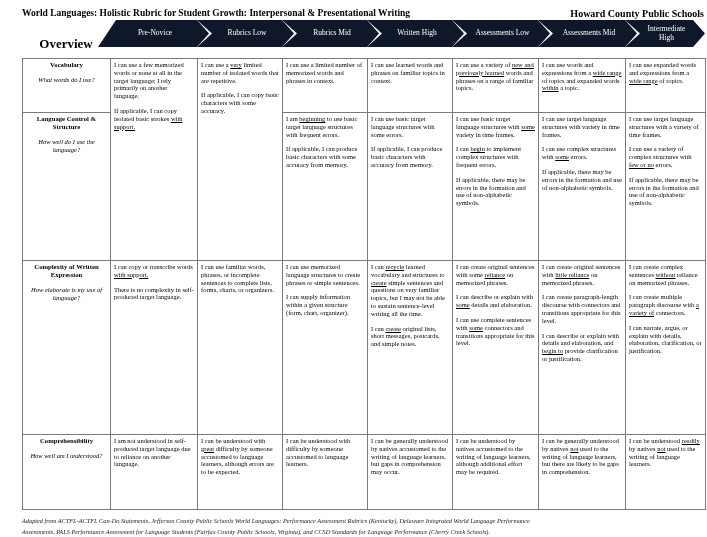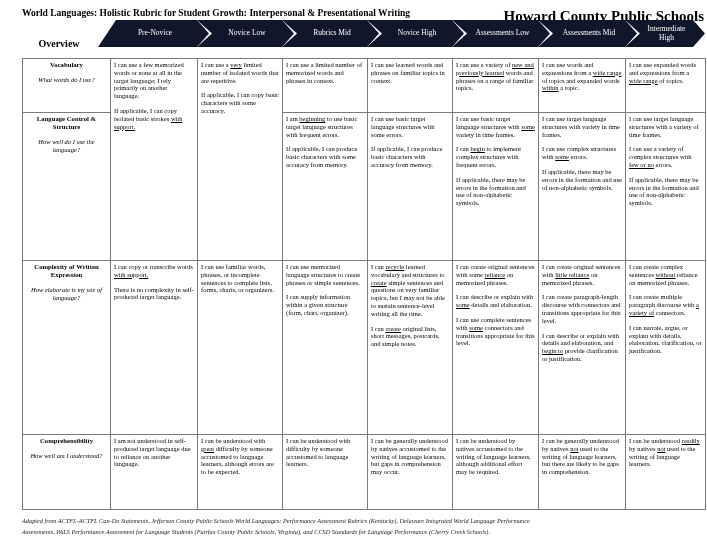--- a/index.html
+++ b/index.html
@@ -1,26 +1,26 @@
 <!DOCTYPE html>
 <html><head>
 <meta charset="utf-8">
 <style>
   html,body{margin:0;padding:0;background:#fff;}
   #page{
     position:relative;width:707px;height:537px;background:#fff;overflow:hidden;
     font-family:Liberation Serif, serif;color:#000;
   }
   .title-left{position:absolute;left:22px;top:8px;font-size:9.5px;font-weight:bold;white-space:nowrap;}
-  .title-right{position:absolute;right:3px;top:8px;font-size:15px;font-weight:bold;white-space:nowrap;}
+  .title-right{position:absolute;right:3px;top:8px;font-size:10px;font-weight:bold;white-space:nowrap;}
 
   .overview-head{
-    position:absolute;left:15px;top:30px;width:88px;height:27px;
+    position:absolute;left:22px;top:30px;width:88px;height:27px;
     display:flex;align-items:center;justify-content:center;
-    font-size:10px;font-weight:bold;
+    font-size:13px;font-weight:bold;
   }
   .banner{
     position:absolute;top:20px;height:27px;background:#0f172a;color:#fff;
     display:flex;align-items:center;justify-content:center;text-align:center;
     font-size:7.5px;line-height:1.1;padding:0 12px 0 15px;box-sizing:border-box;
   }
   .banner.first{clip-path:polygon(18px 0%, calc(100% - 12px) 0%, 100% 50%, calc(100% - 12px) 100%, 0% 100%);}
   .banner.mid{clip-path:polygon(0% 0%, calc(100% - 12px) 0%, 100% 50%, calc(100% - 12px) 100%, 0% 100%, 15px 50%);}
 
   table.rubric{
@@ -48,23 +48,23 @@
 <body>
 
 <div id="page">
 
   <div class="title-left">World Languages: Holistic Rubric for Student Growth: Interpersonal &amp; Presentational Writing</div>
   <div class="title-right">Howard County Public Schools</div>
 
   <div>
     <div class="overview-head">Overview</div>
     <div class="banner first" style="left:98px;width:111px;z-index:9;">Pre-Novice</div>
-    <div class="banner mid" style="left:197px;width:97px;z-index:8;">Novice Low</div>
+    <div class="banner mid" style="left:197px;width:97px;z-index:8;">Rubrics Low</div>
     <div class="banner mid" style="left:282px;width:97px;z-index:7;">Rubrics Mid</div>
-    <div class="banner mid" style="left:367px;width:97px;z-index:6;">Novice High</div>
+    <div class="banner mid" style="left:367px;width:97px;z-index:6;">Written High</div>
     <div class="banner mid" style="left:452px;width:98px;z-index:5;">Assessments Low</div>
     <div class="banner mid" style="left:538px;width:99px;z-index:4;">Assessments Mid</div>
     <div class="banner mid" style="left:625px;width:80px;z-index:3;text-align:center;">Intermediate High</div>
   </div>
 
   <table class="rubric">
     <colgroup>
       <col style="width:88px">
         <col style="width:87px">
         <col style="width:85px">

